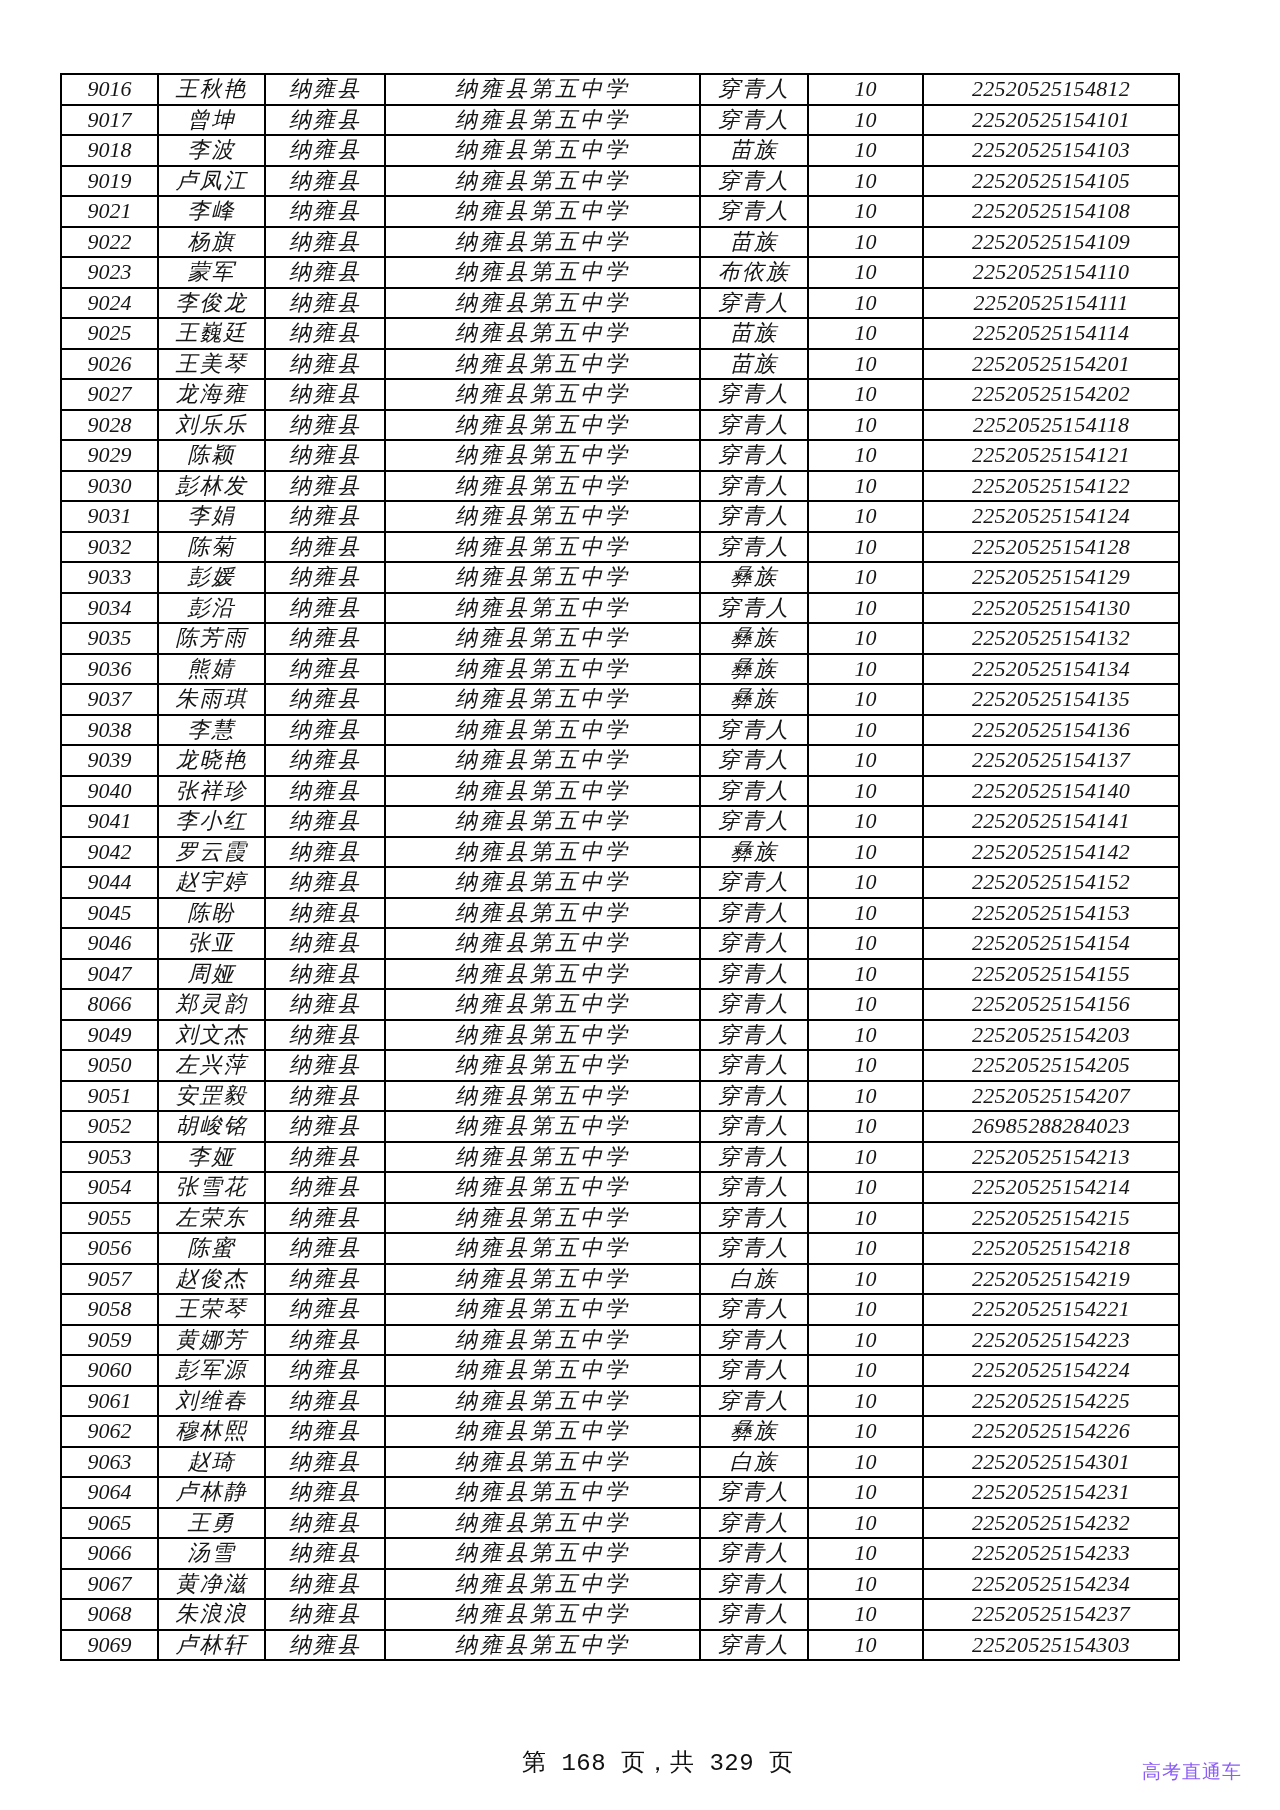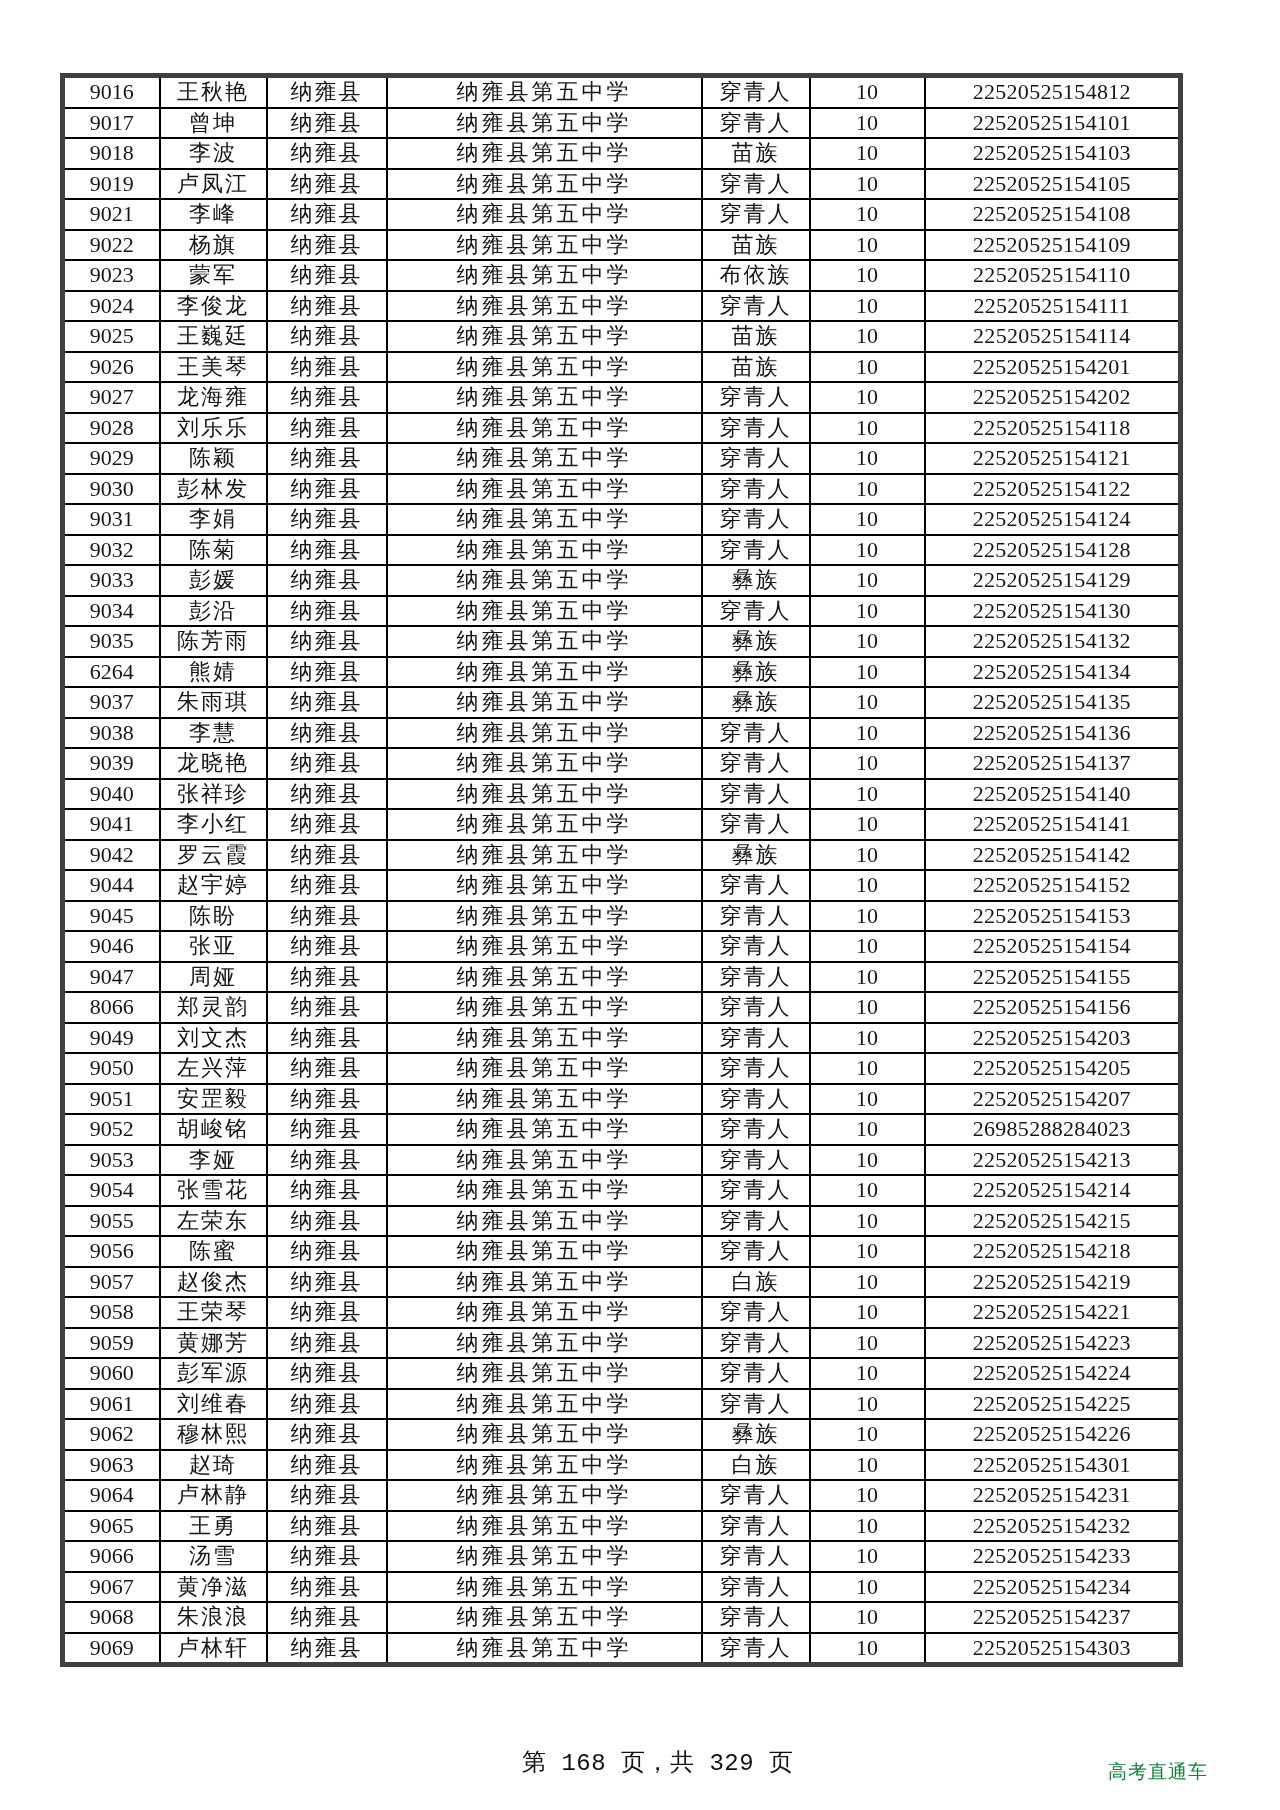--- a/index.html
+++ b/index.html
@@ -22,21 +22,22 @@
       height: 1810px;
       background: #ffffff;
     }
     table.roster {
       position: absolute;
       left: 60px;
       top: 73px;
       width: 1118px;
       border-collapse: collapse;
       table-layout: fixed;
-      border: 5px solid #404040;
+      border: 1px solid #404040;
+      font-style: italic;
     }
     table.roster td {
       height: 28.5px;
       padding: 0;
       border-left: 2px solid #000;
       border-right: 2px solid #000;
       border-top: 2px solid #000;
       border-bottom: 2px solid #000;
       text-align: center;
       vertical-align: middle;
@@ -62,25 +63,25 @@
       left: 522px;
       top: 1746px;
       font-family: Liberation Mono, monospace;
       font-size: 24px;
       color: #111;
       white-space: pre;
       letter-spacing: 0.5px;
     }
     .watermark {
       position: absolute;
-      left: 1108px;
+      left: 1142px;
       top: 1759px;
       font-family: "DejaVu Sans", sans-serif;
       font-size: 19px;
-      color: #15803d;
+      color: #8b5cf6;
       letter-spacing: 1px;
     }
   </style>
 </head>
 <body>
 
 <div class="page">
   <table class="roster">
     <colgroup>
       <col style="width:97px">
@@ -257,21 +258,21 @@
         <tr>
           <td class="c-no">9035</td>
           <td class="c-name">陈芳雨</td>
           <td class="c-county">纳雍县</td>
           <td class="c-school">纳雍县第五中学</td>
           <td class="c-eth">彝族</td>
           <td class="c-grade">10</td>
           <td class="c-id">22520525154132</td>
         </tr>
         <tr>
-          <td class="c-no">6264</td>
+          <td class="c-no">9036</td>
           <td class="c-name">熊婧</td>
           <td class="c-county">纳雍县</td>
           <td class="c-school">纳雍县第五中学</td>
           <td class="c-eth">彝族</td>
           <td class="c-grade">10</td>
           <td class="c-id">22520525154134</td>
         </tr>
         <tr>
           <td class="c-no">9037</td>
           <td class="c-name">朱雨琪</td>

